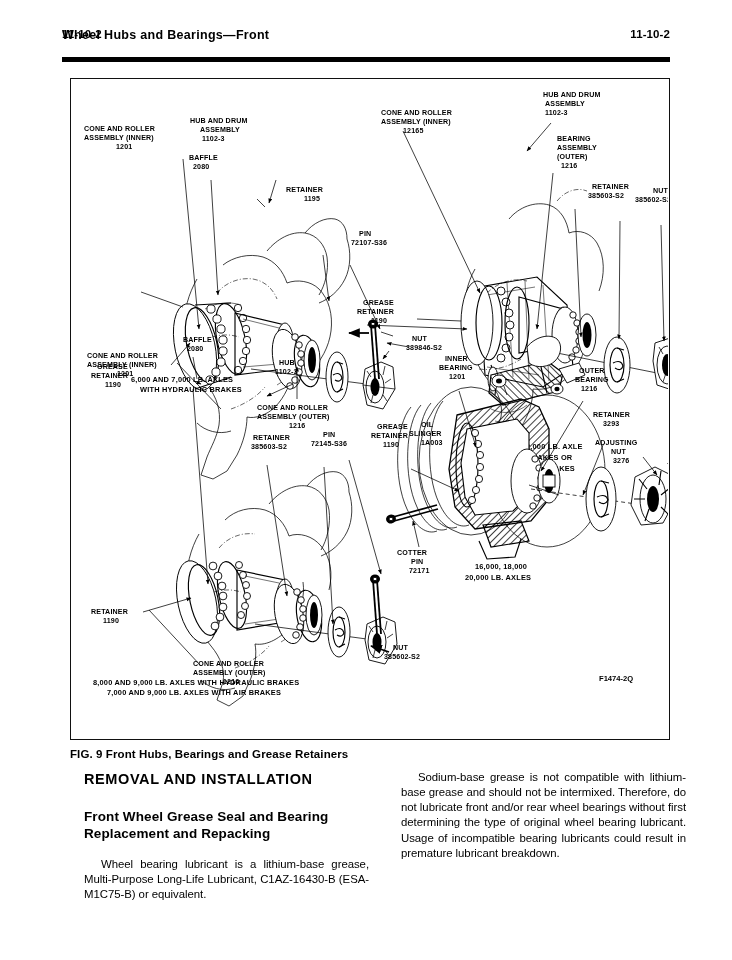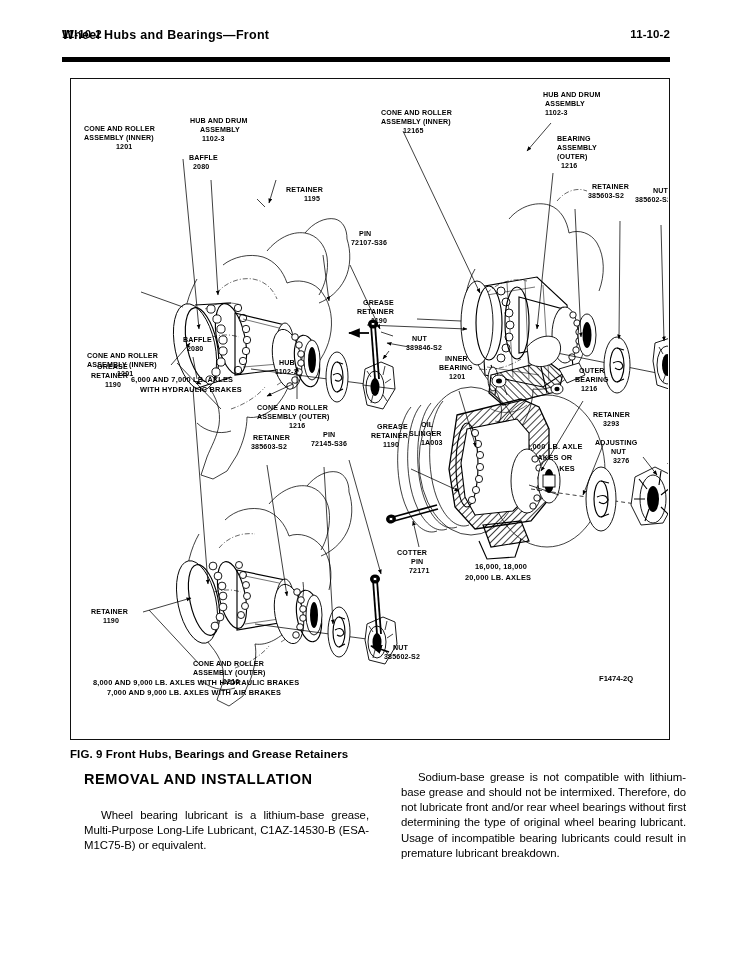--- a/index.html
+++ b/index.html
@@ -706,18 +706,22 @@
 
   <text class="figid" x="528" y="602">F1474-2Q</text>
 </svg>
 </div>
 
 <div id="figure-caption">FIG. 9 Front Hubs, Bearings and Grease Retainers</div>
 
 <div id="body-columns">
   <div class="col col-left">
     <h1 class="section-title">REMOVAL AND INSTALLATION</h1>
-    <p class="body-par">Wheel bearing lubricant is a lithium-base grease, Multi-Purpose Long-Life Lubricant, C1AZ-14530-B (ESA-M1C75-B) or equivalent.</p>
+    <h2 class="sub-title">
+      <span>Front Wheel Grease Seal and Bearing</span><br>
+      <span>Replacement and Repacking</span>
+    </h2>
+    <p class="body-par">Wheel bearing lubricant is a lithium-base grease, Multi-Purpose Long-Life Lubricant, C1AZ-16430-B (ESA-M1C75-B) or equivalent.</p>
   </div>
   <div class="col col-right">
     <p class="body-par">Sodium-base grease is not compatible with lithium-base grease and should not be intermixed. Therefore, do not lubricate front and/or rear wheel bearings without first determining the type of original wheel bearing lubricant. Usage of incompatible bearing lubricants could result in premature lubricant breakdown.</p>
   </div>
 </div>
 
 </body></html>

